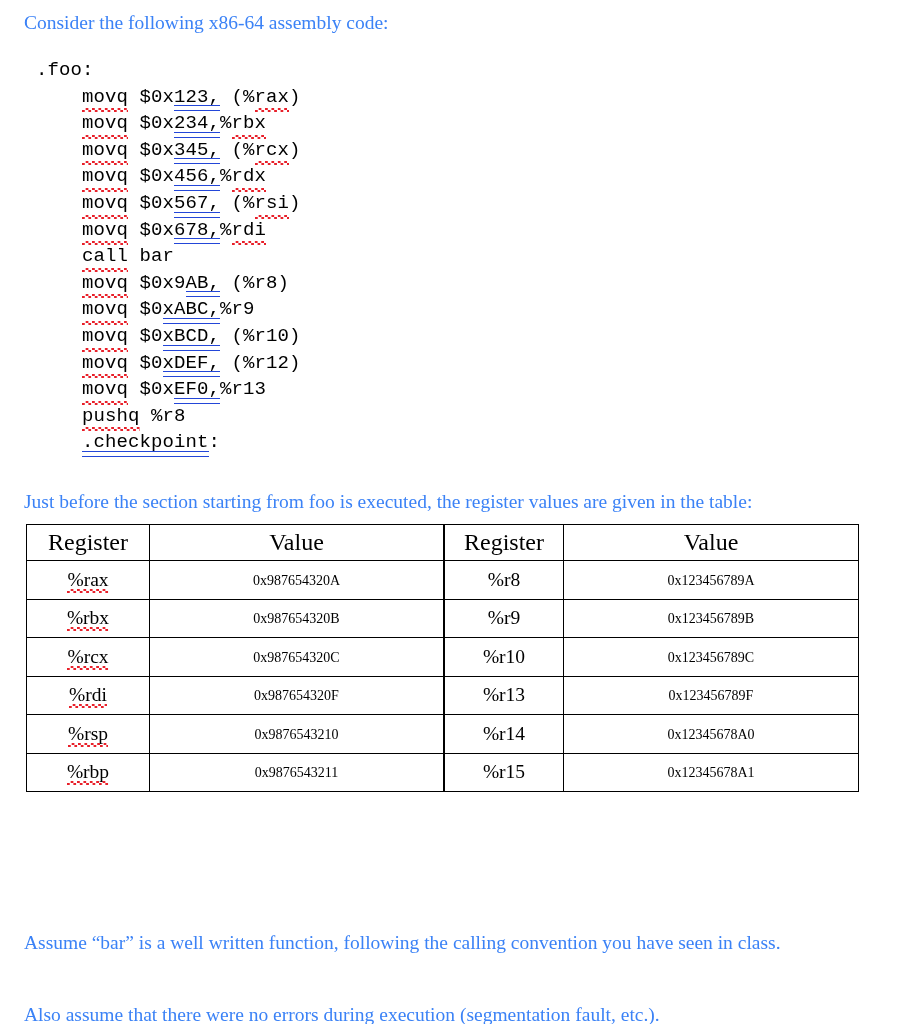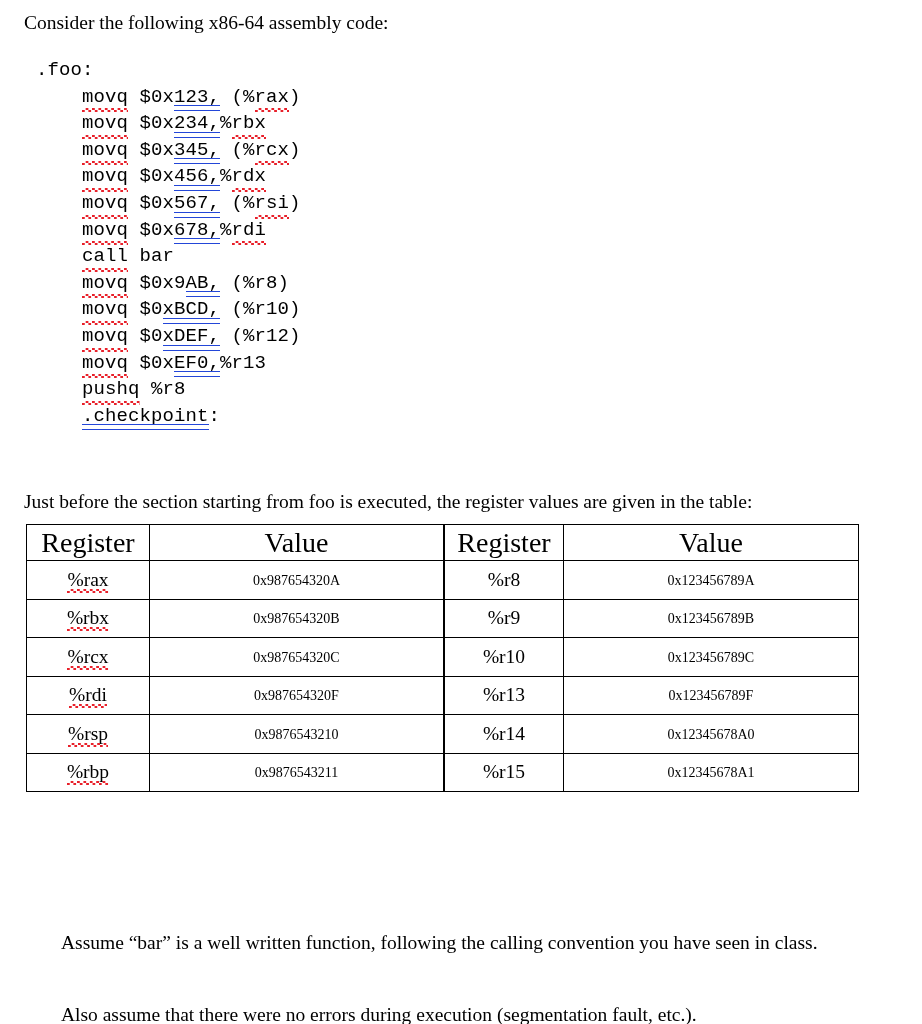--- a/index.html
+++ b/index.html
@@ -21,21 +21,21 @@
     left: 0; top: 0;
     width: 922px;
     height: 1024px;
   }
 
   
   .prose {
     font-family: "Liberation Serif", "DejaVu Serif", serif;
     font-size: 19.5px;
     line-height: 24px;
-    color: #000000;
+    color: #3b82f6;
     white-space: pre-wrap;
   }
 
   #intro-line {
     position: absolute;
     left: 24px;
     top: 11px;
   }
 
   #table-intro {
@@ -47,21 +47,20 @@
   #closing-block {
     position: absolute;
     left: 24px;
     top: 883px;
   }
   #closing-block .cl-line {
     display: block;
     height: 24px;
     line-height: 24px;
     white-space: pre;
-    margin-left: 37px;
   }
 
   
   #code-block {
     position: absolute;
     left: 36px;
     top: 57px;
     font-family: "Liberation Mono", "DejaVu Sans Mono", monospace;
     font-size: 19px;
     line-height: 26.6px;
@@ -126,21 +125,21 @@
   #register-table td, #register-table th {
     border: 1.5px solid #000;
     padding: 0;
     margin: 0;
     vertical-align: middle;
     text-align: center;
     font-weight: normal;
   }
   #register-table .hdr {
     height: 35px;
-    font-size: 28px;
+    font-size: 24px;
   }
   #register-table .cell {
     height: 37.5px;
     margin-left: 48px;
   }
   #register-table .col-reg { width: 122px; }
   #register-table .col-val { width: 293px; }
   #register-table .col-reg2 { width: 118px; }
   #register-table .col-val2 { width: 294px; }
 
@@ -171,20 +170,21 @@
     <span class="code-line"><span>.foo</span><span>:</span></span>
     <div id="code-lines">
         <span class="code-line">    <span class="spell">movq</span><span> $0x</span><span class="gram">123,</span><span> (%</span><span class="spell">rax</span><span>)</span></span>
         <span class="code-line">    <span class="spell">movq</span><span> $0x</span><span class="gram">234,</span><span>%</span><span class="spell">rbx</span></span>
         <span class="code-line">    <span class="spell">movq</span><span> $0x</span><span class="gram">345,</span><span> (%</span><span class="spell">rcx</span><span>)</span></span>
         <span class="code-line">    <span class="spell">movq</span><span> $0x</span><span class="gram">456,</span><span>%</span><span class="spell">rdx</span></span>
         <span class="code-line">    <span class="spell">movq</span><span> $0x</span><span class="gram">567,</span><span> (%</span><span class="spell">rsi</span><span>)</span></span>
         <span class="code-line">    <span class="spell">movq</span><span> $0x</span><span class="gram">678,</span><span>%</span><span class="spell">rdi</span></span>
         <span class="code-line">    <span class="spell">call</span><span> bar</span></span>
         <span class="code-line">    <span class="spell">movq</span><span> $0x9</span><span class="gram">AB,</span><span> (%r8</span><span>)</span></span>
+        <span class="code-line">    <span class="spell">movq</span><span> $0</span><span class="gram">xABC,</span><span>%r9</span></span>
         <span class="code-line">    <span class="spell">movq</span><span> $0</span><span class="gram">xBCD,</span><span> (%r10</span><span>)</span></span>
         <span class="code-line">    <span class="spell">movq</span><span> $0</span><span class="gram">xDEF,</span><span> (%r12</span><span>)</span></span>
         <span class="code-line">    <span class="spell">movq</span><span> $0x</span><span class="gram">EF0,</span><span>%r13</span></span>
         <span class="code-line">    <span class="spell">pushq</span><span> %r8</span></span>
       </div>
     <span class="code-line">    <span class="gram">.checkpoint</span><span>:</span></span>
   </div>
 
   <div class="prose" id="table-intro">Just before the section starting from foo is executed, the register values are given in the table:</div>
 

